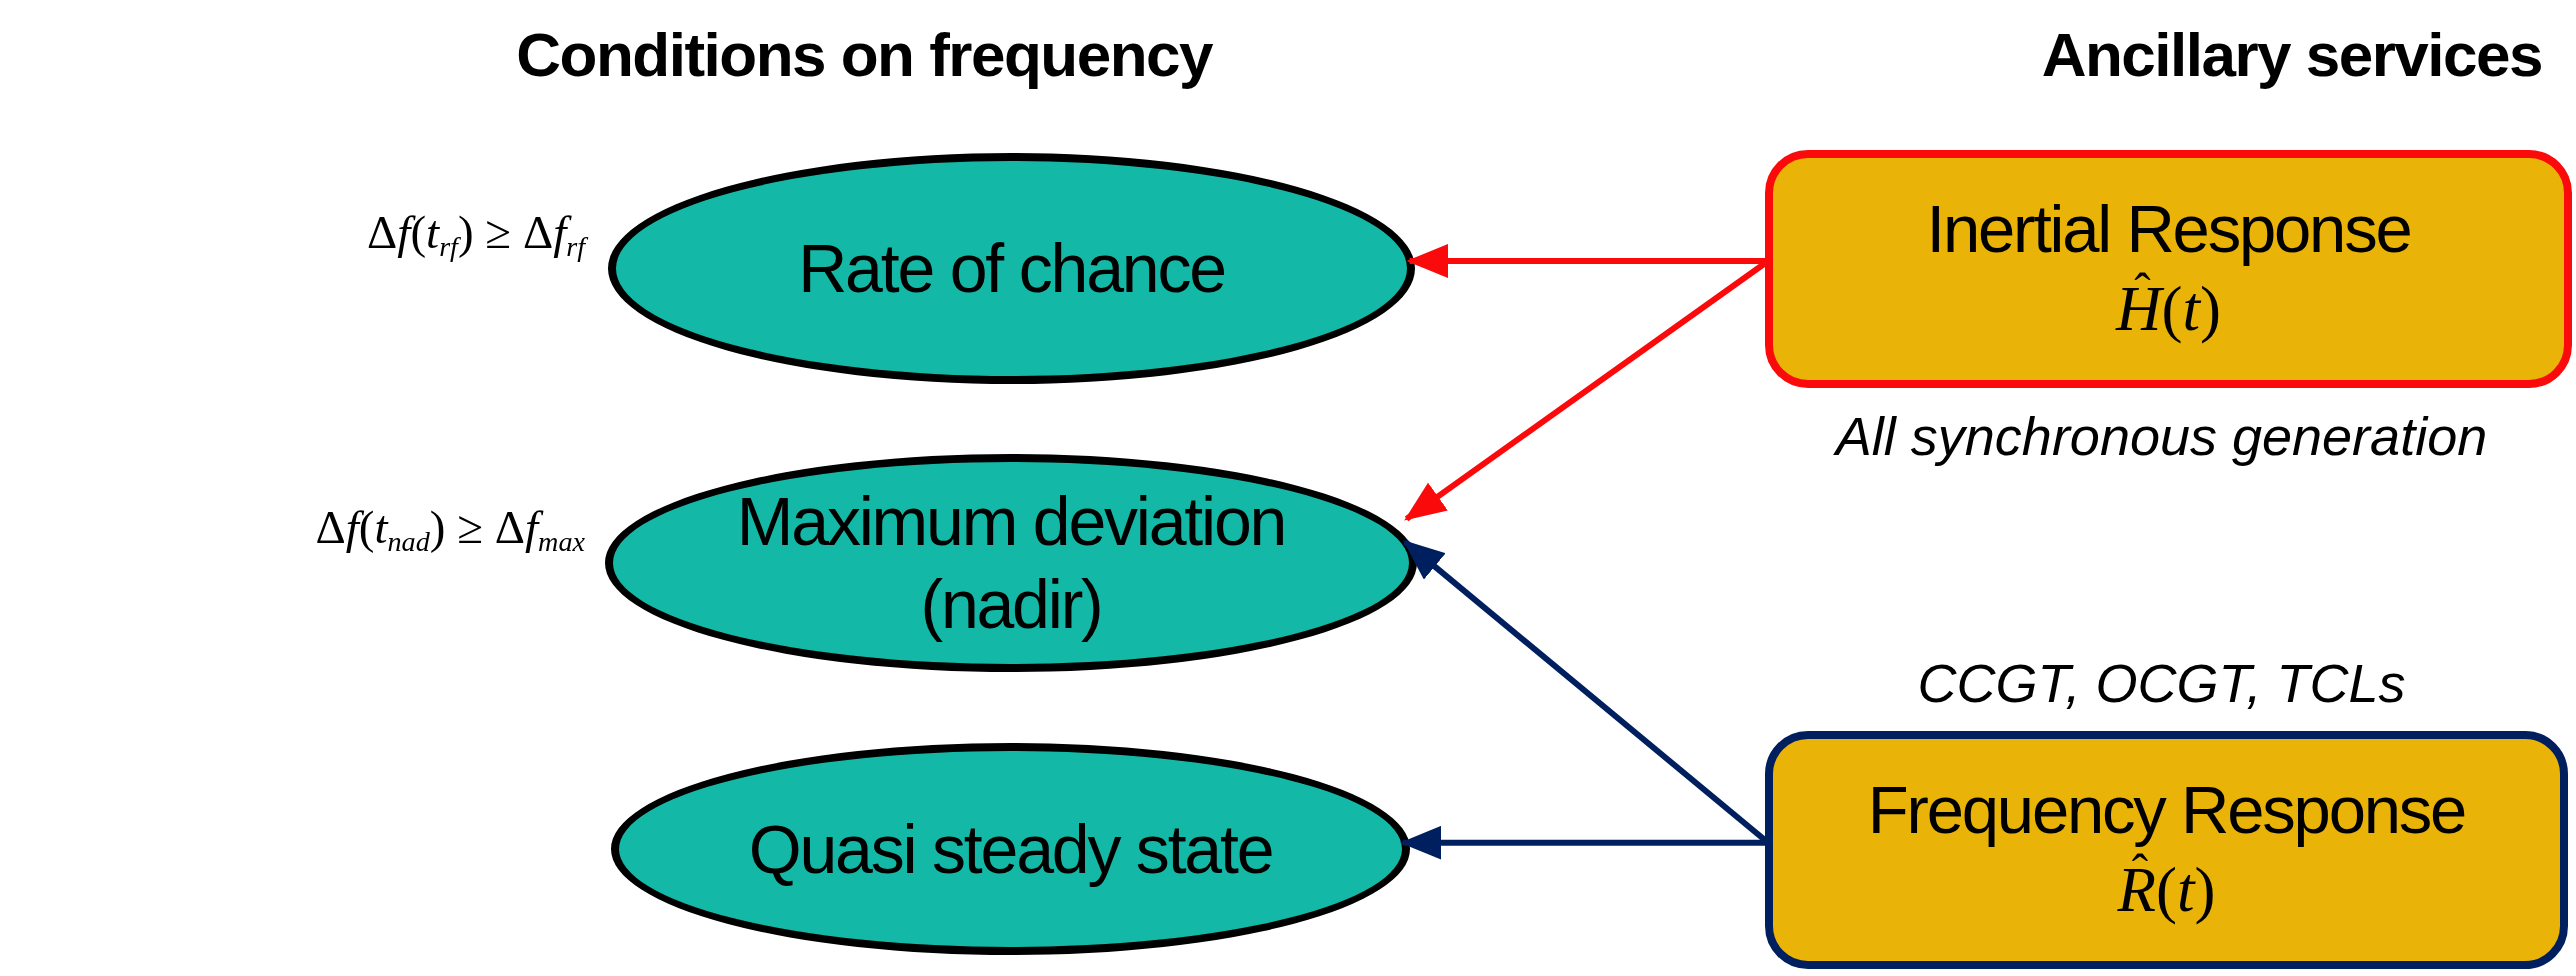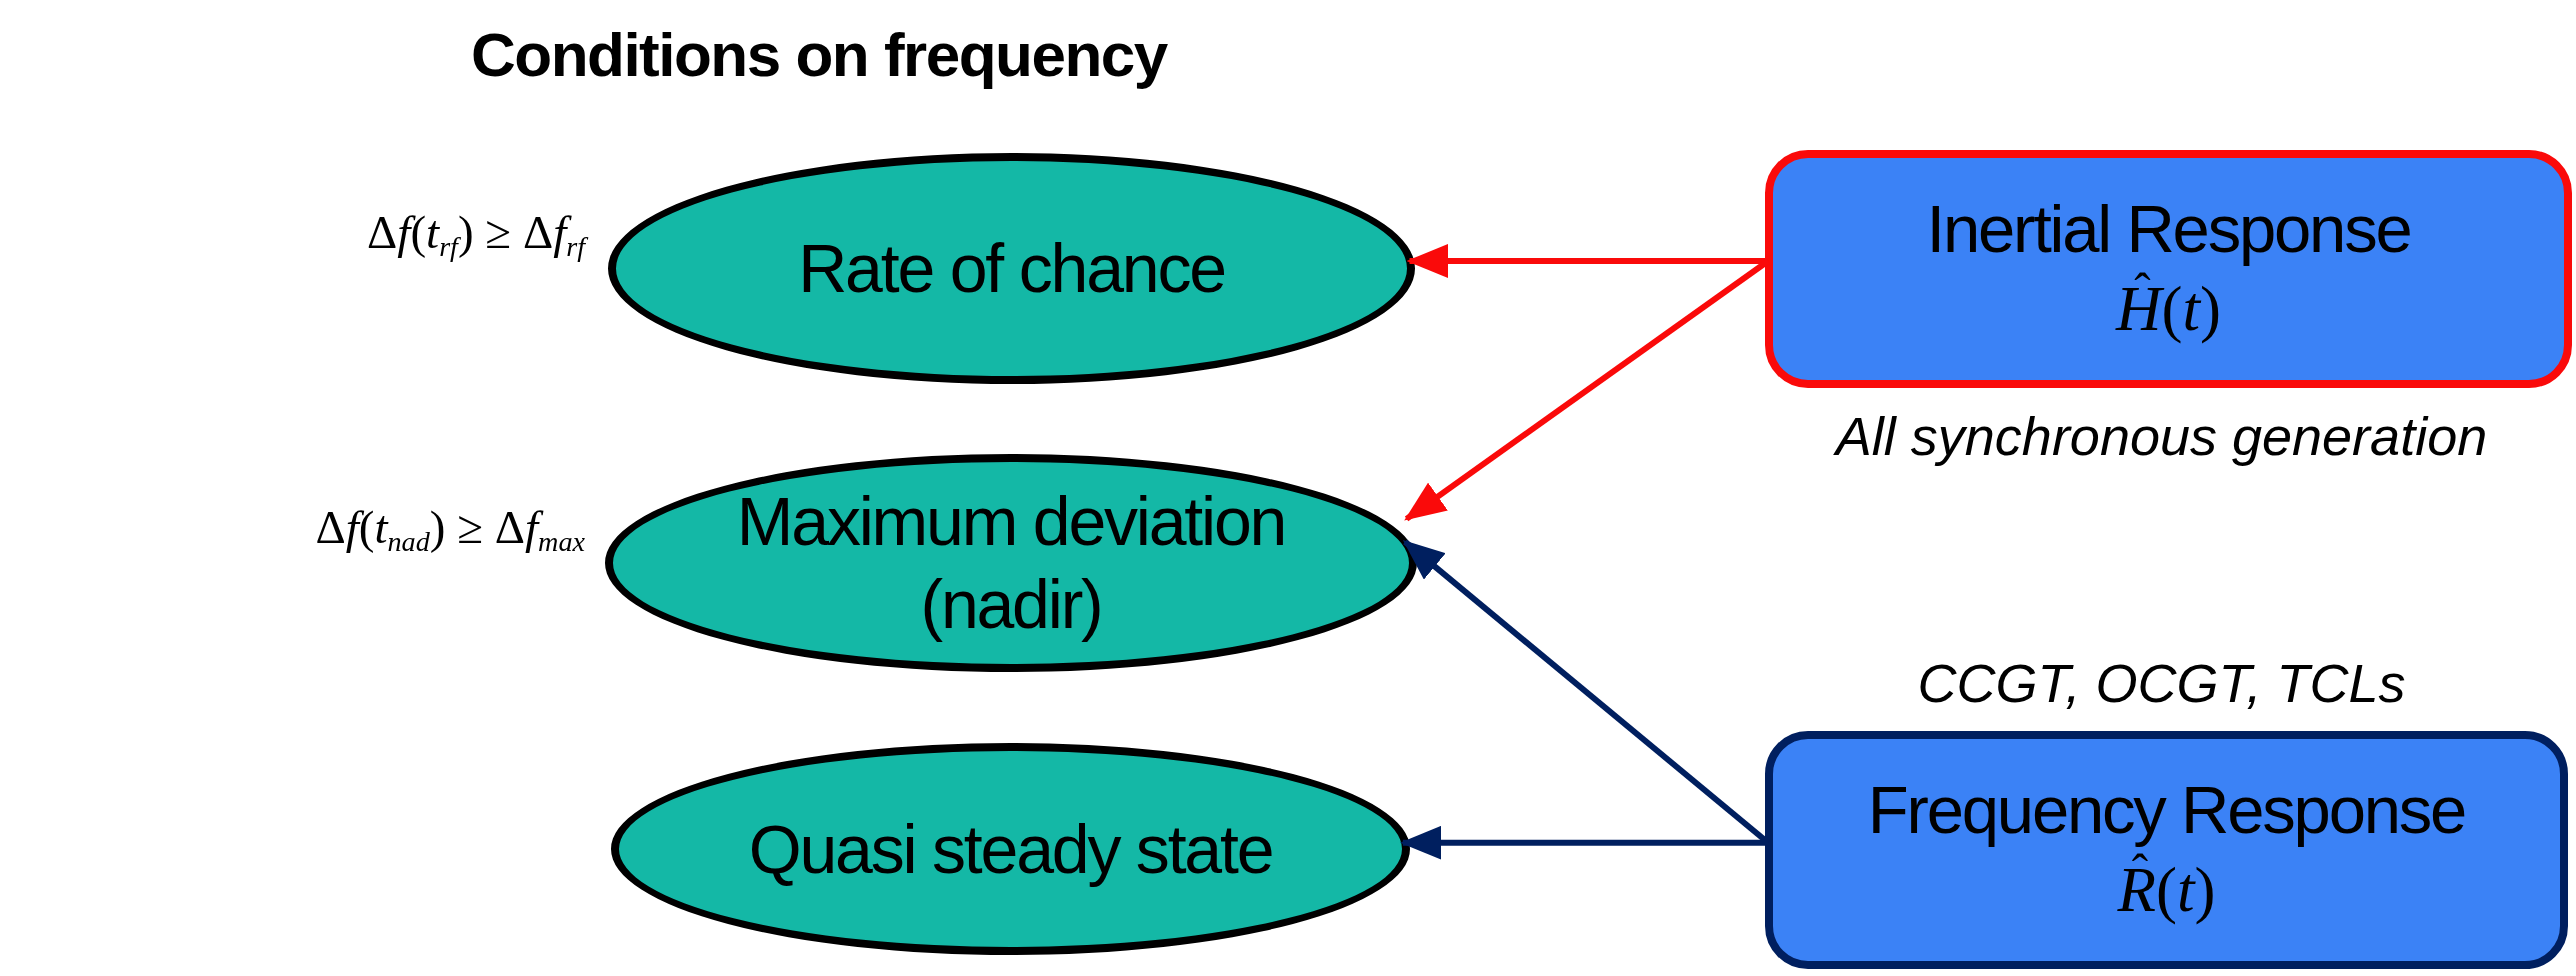--- a/index.html
+++ b/index.html
@@ -2,21 +2,21 @@
 <html style="--red: #fa0a0a; --navy: #001f5f;font-size:12px"><head>
 <meta charset="utf-8">
 <style>
   html,body { margin:0; padding:0; background:#ffffff; }
   #canvas {
     position:relative; width:2576px; height:977px; background:#ffffff;
     font-family:"Liberation Sans", sans-serif; color:#000; overflow:hidden;
   }
   .hdr {
     position:absolute; top:19px; font-size:62px; font-weight:700;
-    letter-spacing:-1.5px; text-align:left; line-height:71px; white-space:nowrap;
+    letter-spacing:-1.5px; text-align:right; line-height:71px; white-space:nowrap;
   }
   #hdr-left  { left:471px;  width:741px; }
   #hdr-right { left:1801px; width:741px; }
 
   .ellipse {
     position:absolute; border:8.2px solid #000; border-radius:50%;
     background:#14b8a6; display:flex; flex-direction:column;
     align-items:center; justify-content:center;
   }
   #ellipse-rocof { left:608px; top:153px;  width:791px; height:215px; }
@@ -32,21 +32,21 @@
     font-size:47px; white-space:nowrap; line-height:1;
   }
   #formula-rocof { top:209px; }
   #formula-nadir { top:504px; }
   #formula-qss   { top:790px; }
   .tok-up  { font-style:normal; }
   .tok-it  { font-style:italic; }
   .tok-sub { font-style:italic; font-size:0.60em; vertical-align:-0.30em; }
 
   .svc-box {
-    position:absolute; background:#3b82f6; border-radius:43px;
+    position:absolute; background:#eab308; border-radius:43px;
     display:flex; flex-direction:column; align-items:center; justify-content:center;
     gap:10.4px;
   }
   #box-inertial  { left:1765px; top:150px; width:791px; height:222px; border:8.2px solid var(--red); }
   #box-frequency { left:1765px; top:731px; width:787px; height:222px; border:8.2px solid var(--navy); }
   .svc-title {
     font-size:67px; letter-spacing:-2.2px; line-height:71px; white-space:nowrap; text-align:center;
   }
   .svc-symbol {
     font-family:"Liberation Serif", serif; font-size:63px; line-height:71px; white-space:nowrap;
@@ -65,20 +65,21 @@
   #caption-frequency { top:652px; }
 
   #arrow-layer { position:absolute; left:0; top:0; pointer-events:none; }
 </style>
 </head>
 <body>
 
 <div id="canvas">
 
   <div class="hdr" id="hdr-left">Conditions on frequency</div>
+  <div class="hdr" id="hdr-right">Ancillary services</div>
 
   <div class="formula" id="formula-rocof"><span class="tok-up">Δ</span><span class="tok-it">f</span><span class="tok-up">(</span><span class="tok-it">t</span><span class="tok-sub">rf</span><span class="tok-up">)</span><span class="tok-up"> ≥ </span><span class="tok-up">Δ</span><span class="tok-it">f</span><span class="tok-sub">rf</span></div>
   <div class="formula" id="formula-nadir"><span class="tok-up">Δ</span><span class="tok-it">f</span><span class="tok-up">(</span><span class="tok-it">t</span><span class="tok-sub">nad</span><span class="tok-up">)</span><span class="tok-up"> ≥ </span><span class="tok-up">Δ</span><span class="tok-it">f</span><span class="tok-sub">max</span></div>
 
   <div class="ellipse" id="ellipse-rocof">
     <div class="eline">Rate of chance</div>
   </div>
   <div class="ellipse" id="ellipse-nadir">
     <div class="eline">Maximum deviation</div>
     <div class="eline">(nadir)</div>

